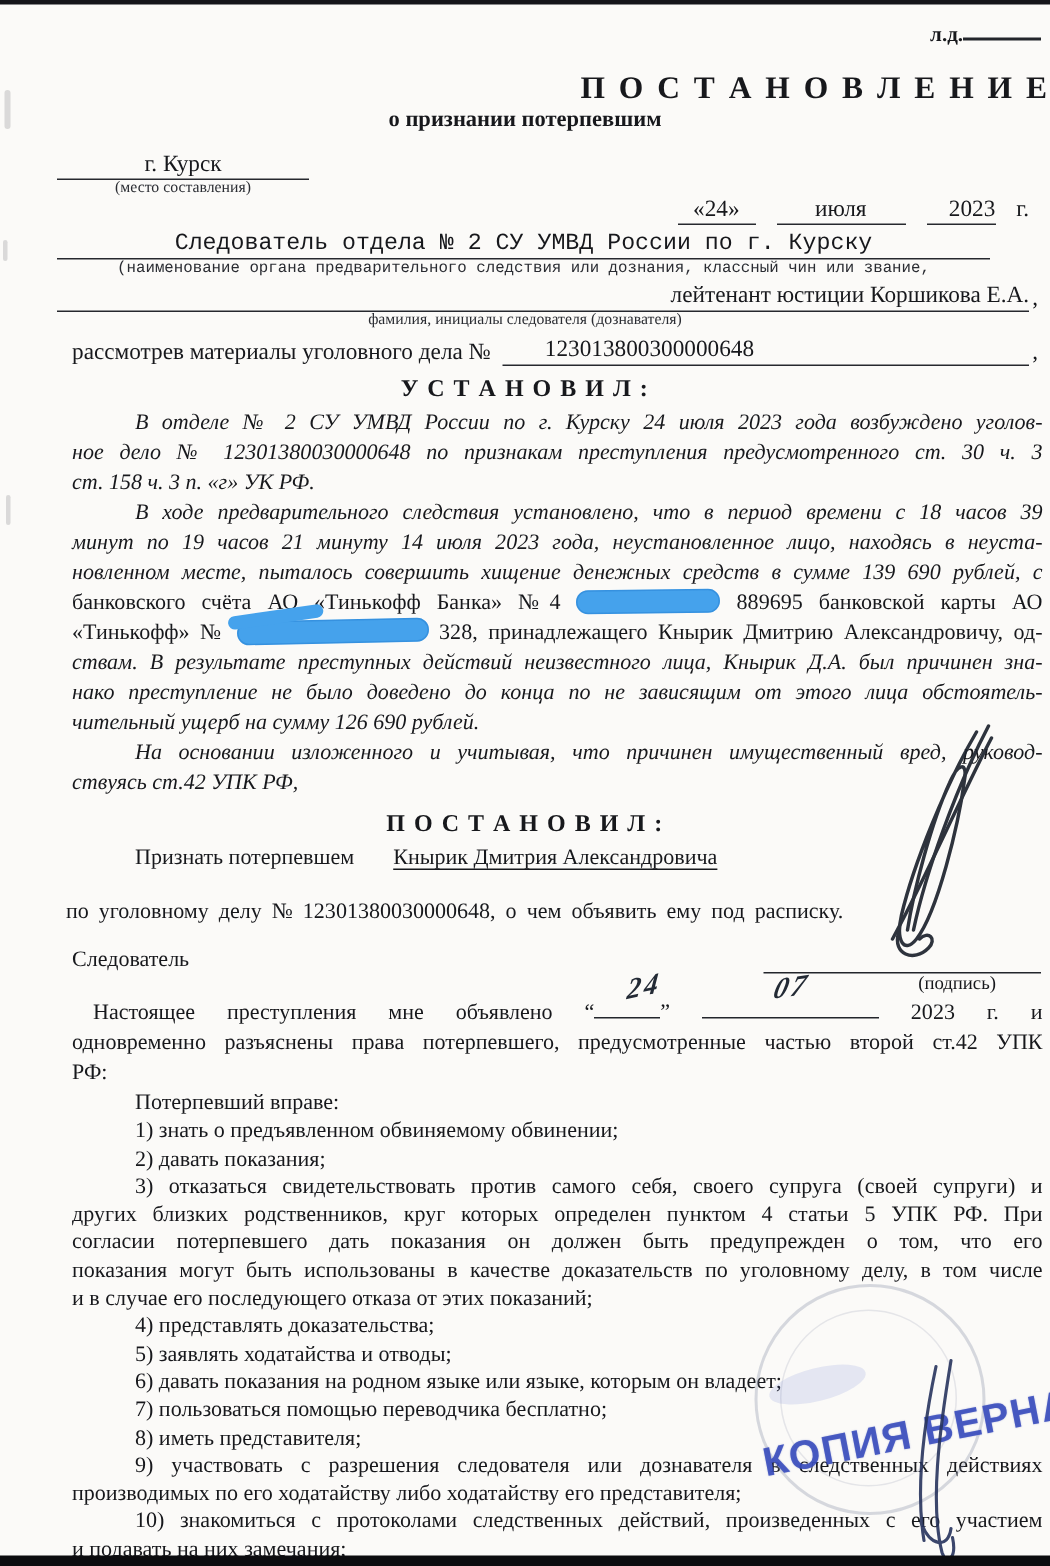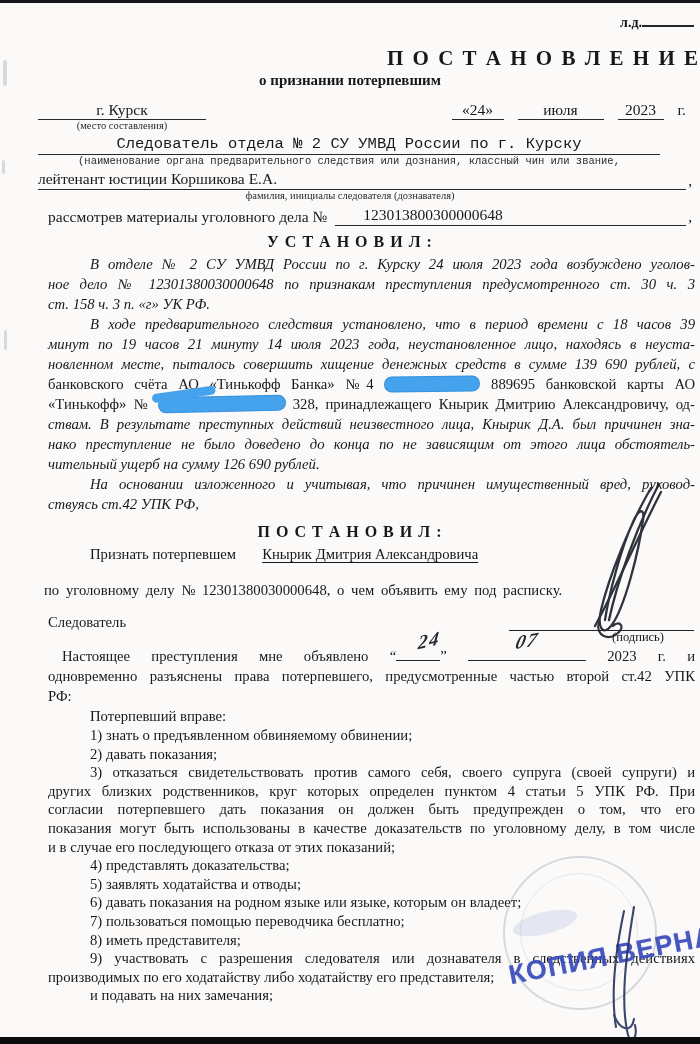--- a/index.html
+++ b/index.html
@@ -20,25 +20,25 @@
   
   .hdr{font-size:15.5px;}
   .row1{display:flex;align-items:flex-start;margin:12px 10px 0 38px;}
   .fld{text-align:center;}
   .u{border-bottom:1.5px solid #26282e;}
   .place-fld{width:168px;}
   .cap{font-size:10.5px;color:#2a2c32;text-align:center;line-height:12px;}
   .row1-right{margin-left:auto;display:flex;align-items:baseline;gap:14px;padding-right:4px;}
   .day-fld{min-width:52px;text-align:center;}
   .month-fld{min-width:86px;text-align:center;}
-  .year-fld{min-width:46px;text-align:center;}
+  .year-fld{min-width:46px;text-align:right;margin-top:30px;}
   .row-wide{margin:3px 40px 0 38px;font-family:Liberation Mono, monospace;}
   .row-wide .u-line{border-bottom:1.5px solid #26282e;text-align:center;padding-bottom:1px;}
   .row3-wrap{display:flex;align-items:flex-end;margin:3px 8px 0 38px;}
-  .row3-wrap .u-line{flex:1;border-bottom:1.5px solid #26282e;text-align:left;padding-bottom:1px;}
+  .row3-wrap .u-line{flex:1;border-bottom:1.5px solid #26282e;text-align:right;padding-bottom:1px;}
   .comma{padding-left:2px;}
   .row4{display:flex;align-items:flex-end;margin:4px 8px 0 48px;}
   .row4 .u-line{flex:1;border-bottom:1.5px solid #26282e;text-align:left;padding:0 0 1px 28px;margin-left:8px;}
 
   
   .sec-head{text-align:center;font-weight:bold;font-size:16px;letter-spacing:1px;margin:7px 0 3px;}
 
   
   .para{margin:0 5px 0 48px;font-size:14.7px;font-style:italic;}
   .para .ln,.redline,.flowline{line-height:20px;}
@@ -226,20 +226,21 @@
       <div class="ln">7) пользоваться помощью переводчика бесплатно;</div>
     </div>
   <div class="rights ind j-soft">
       <div class="ln">8) иметь представителя;</div>
     </div>
   <div class="rights ind j-soft">
       <div class="ln">9) участвовать с разрешения следователя или дознавателя в следственных действиях</div>
       <div class="ln">производимых по его ходатайству либо ходатайству его представителя;</div>
     </div>
   <div class="rights ind j-soft">
+      <div class="ln">10) знакомиться с протоколами следственных действий, произведенных с его участием</div>
       <div class="ln">и подавать на них замечания;</div>
     </div>
 
   <svg class="sig-svg" width="120" height="172" viewBox="0 0 120 172">
     <g fill="none" stroke="#1d232e" stroke-width="2.3" stroke-linecap="round" opacity="0.92">
       <path d="M86,10 C66,44 44,98 36,132 C32,150 38,158 46,148 C60,130 74,72 78,42 C80,30 74,30 68,44 C56,70 44,116 40,142"></path>
       <path d="M94,6 C72,48 52,104 44,142"></path>
       <path d="M30,148 C50,112 78,48 96,14"></path>
       <path d="M34,144 C30,158 44,164 54,154 C60,148 54,142 48,148"></path>
     </g>

